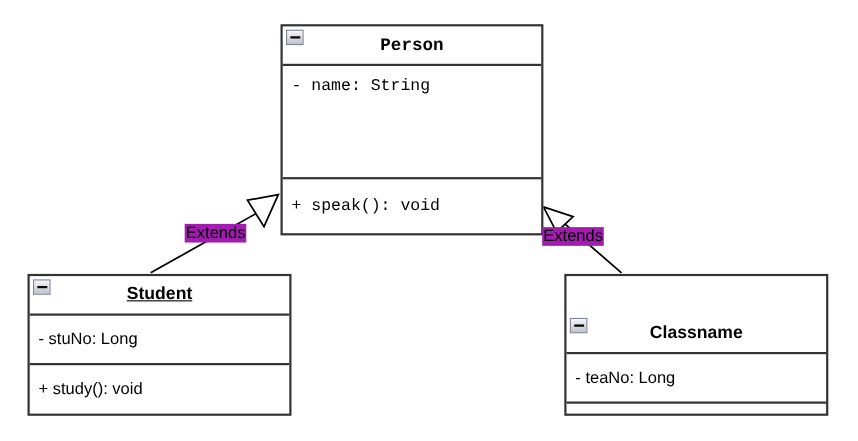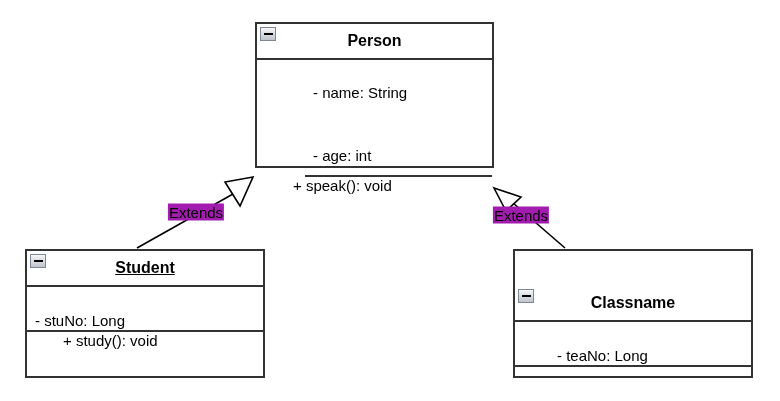--- a/index.html
+++ b/index.html
@@ -62,34 +62,33 @@
   }
   .collapse-btn .minus-glyph {
     width: 9px;
     height: 2px;
     background: #000000;
   }
   .attr-section {
     border-bottom: 2px solid #333333;
     display: flex;
     flex-direction: column;
-    justify-content: flex-end;
+    justify-content: center;
     flex: 0 0 auto;
   }
   .attr-section.two-lines {
     justify-content: space-between;
-    padding-top: 24px;
+    padding-top: 10px;
     padding-bottom: 10px;
-    margin-left: 48px;
   }
   .method-section {
     flex: 1 1 auto;
     display: flex;
     flex-direction: column;
-    padding-left: 28px;
+    justify-content: center;
   }
   .member {
     font-size: 15px;
     color: #000000;
     padding-left: 8px;
     white-space: nowrap;
     line-height: 18px;
   }
   .extends-label {
     position: absolute;
@@ -110,30 +109,29 @@
     <g>
       <line x1="137" y1="248" x2="233" y2="194"></line>
       <polygon points="253,177 225,182 240,206"></polygon>
     </g>
     <g>
       <line x1="565" y1="248" x2="513" y2="203"></line>
       <polygon points="494,188 521,197 506,211"></polygon>
     </g>
   </svg>
 
-  <div class="class-box" style="left:255px; top:22px; width:239px; height:146px;">
+  <div class="class-box" style="left:255px; top:22px; width:239px; height:192px;font-family:Liberation Mono, monospace;">
     <div class="title-row" style="height:34px;">
       <span class="collapse-btn">
         <span class="minus-glyph"></span>
       </span>
       <span class="class-title">Person</span>
     </div>
     <div class="attr-section two-lines" style="height:81px;">
       <div class="member">- name: String</div>
-      <div class="member">- age: int</div>
     </div>
     <div class="method-section">
       <div class="member">+ speak(): void</div>
     </div>
   </div>
 
   <div class="class-box" style="left:25px; top:249px; width:240px; height:129px;">
     <div class="title-row" style="height:34px;text-decoration:underline;">
       <span class="collapse-btn">
         <span class="minus-glyph"></span>
@@ -148,21 +146,21 @@
     </div>
   </div>
 
   <div class="class-box" style="left:513px; top:249px; width:240px; height:129px;">
     <div class="title-row" style="height:34px;margin-top:35px;">
       <span class="collapse-btn">
         <span class="minus-glyph"></span>
       </span>
       <span class="class-title">Classname</span>
     </div>
-    <div class="attr-section" style="height:43px;padding-left:34px;">
+    <div class="attr-section" style="height:43px;">
       <div class="member">- teaNo: Long</div>
     </div>
   </div>
 
   <div class="extends-label" style="left:196px; top:212px;">Extends</div>
   <div class="extends-label" style="left:521px; top:215px;">Extends</div>
 
 </div>
 
 </body></html>

